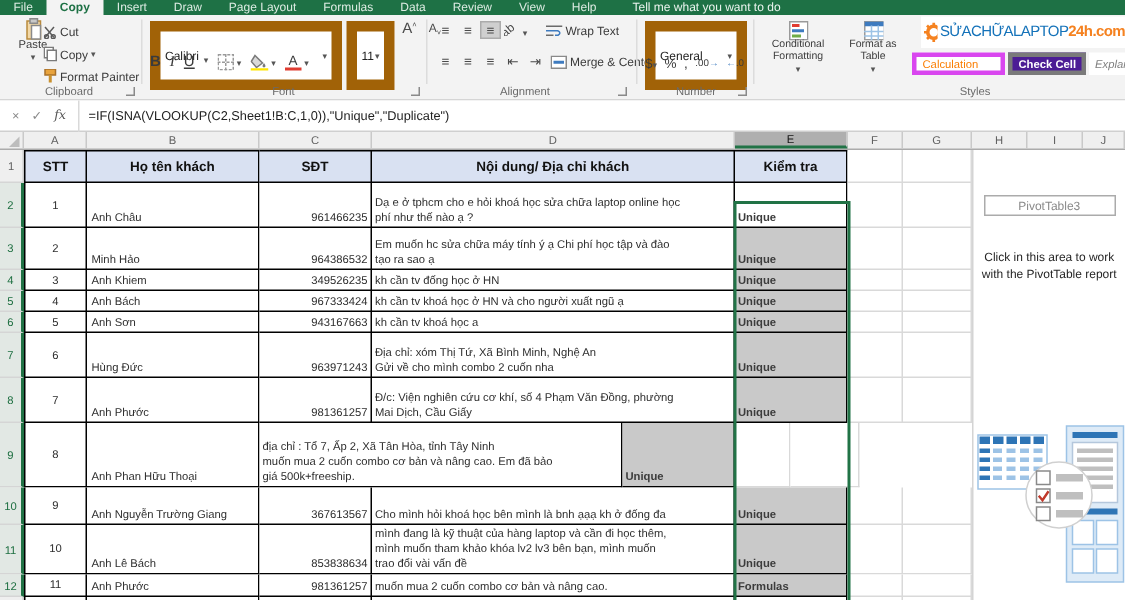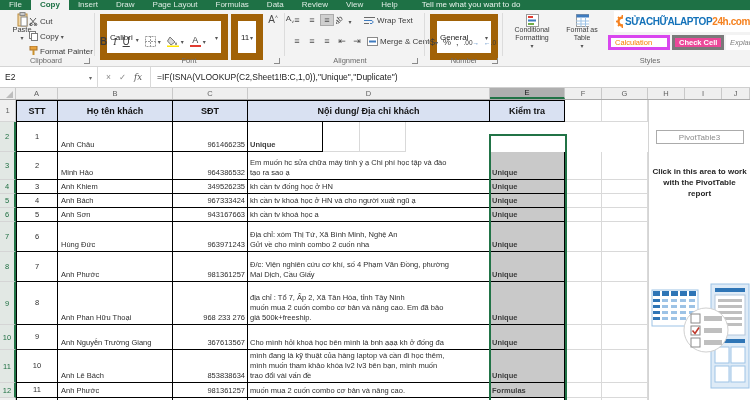--- a/index.html
+++ b/index.html
@@ -21,21 +21,21 @@
   .btn { display:inline-flex; align-items:center; gap:2px; color:#3b3b3b; }
   .arrow { font-size:6px; color:#555; }
   .combo { background:#fff; border:7px solid #a16207; font-size:8px; color:#222; display:flex; align-items:center; justify-content:space-between; padding:16px 3px; height:14px; }
   .bigbtn { position:absolute; display:flex; flex-direction:column; align-items:center; font-size:7.5px; color:#3b3b3b; }
   .iconbox { width:13px; height:12px; display:inline-flex; align-items:center; justify-content:center; }
   .fmt-b { font-weight:bold; } .fmt-i { font-style:italic; } .fmt-u { text-decoration:underline; }
   .alicon { display:inline-block; font-size:9px; color:#4a4a4a; width:14px; text-align:center; padding:0 1px; }
   .alicon.selected { background:#CFCFCF; border:1px solid #ABABAB; }
   .style-cell { height:15px; border:3px solid #d946ef; background:#fff; font-size:7.5px; display:flex; align-items:center; padding:0 4px; white-space:nowrap; overflow:hidden; }
   .logo { position:absolute; top:1px; right:0; width:136px; height:21px; background:#fff; display:flex; align-items:center; gap:2px; padding-left:2px; }
-  .logo .blue { color:#1472B9; font-weight:bold; font-size:10px; letter-spacing:-0.4px; }
+  .logo .blue { color:#1472B9; font-weight:normal; font-size:10px; letter-spacing:-0.4px; }
   .logo .orange { color:#F58220; font-weight:bold; font-size:10px; letter-spacing:-0.4px; }
 
   
   .fbar { position:absolute; top:67px; left:0; width:750px; height:21px; background:#FFF; border-bottom:1px solid #CFCFCF; display:flex; align-items:center; font-size:8.5px; }
   .namebox { width:98px; height:21px; border-right:1px solid #D9D9D9; display:flex; align-items:center; padding:0 5px; color:#222; }
   .namebox .nb-arrow { margin-left:auto; font-size:6px; color:#666; }
   .fbtns { display:flex; align-items:center; gap:8px; padding:0 8px; border-right:1px solid #D9D9D9; height:21px; color:#8a8a8a; }
   .fx { font-family:"DejaVu Serif", serif; font-style:italic; color:#555; }
   .formula { padding-left:6px; color:#222; white-space:nowrap; }
 
@@ -60,21 +60,21 @@
   .cF { width:37px; border-right:1px solid #D9D9D9; border-bottom:1px solid #D9D9D9; }
   .cG { width:46px; border-right:1px solid #D9D9D9; border-bottom:1px solid #D9D9D9; }
   .row.hdr .cell { background:#D9E1F2; font-weight:bold; font-size:9px; color:#111; align-items:center; justify-content:center; border-top:1px solid #000; padding:0; white-space:nowrap; }
   .row.hdr .cF, .row.hdr .cG { background:#fff; border-top:none; }
 
   .selbox { position:absolute; left:489px; top:34px; width:78px; height:276px; border:2px solid #217346; pointer-events:none; }
 
   
   .pivot { position:absolute; left:648px; top:100px; width:102px; height:300px; background:#fff; border-left:1px solid #D4D4D4; }
   .pt-name { margin:30px auto 0; width:88px; height:14px; border:1px solid #ABABAB; color:#8a8a8a; font-size:8px; line-height:13px; text-align:center; overflow:hidden; }
-  .pt-hint { margin-top:22px; padding:0 3px; font-size:8px; line-height:11px; color:#262626; text-align:center; font-weight:bold; }
+  .pt-hint { margin-top:22px; padding:0 3px; font-size:8px; line-height:11px; color:#262626; text-align:center; font-weight:normal; }
   .pt-art { position:absolute; left:0; top:182px; }
 </style>
 </head>
 <body>
 
 <div class="app">
 
   <div class="tabbar">
       <span class="tab">File</span>
       <span class="tab active">Copy</span>
@@ -256,21 +256,21 @@
             <line x1="9.5" y1="3" x2="9.5" y2="13" stroke="#9DC3E6"></line>
             <line x1="0" y1="7" x2="14" y2="7" stroke="#9DC3E6"></line>
             <line x1="0" y1="10" x2="14" y2="10" stroke="#9DC3E6"></line>
           </svg>
         </span>
       <span style="text-align:center; line-height:8px; font-size:7px;">Format as Table</span>
       <span class="arrow">▾</span>
     </div>
     <div style="position:absolute; left:608px; top:25px; display:flex; gap:2px;">
       <span class="style-cell" style="color:#FA7D00; width:62px;">Calculation</span>
-      <span class="style-cell" style="background:#ec4899; color:#fff; font-weight:bold; border-color:#7a7a7a; width:52px;">Check Cell</span>
+      <span class="style-cell" style="background:#4c1d95; color:#fff; font-weight:bold; border-color:#7a7a7a; width:52px;">Check Cell</span>
       <span class="style-cell" style="font-style:italic; color:#7F7F7F; border:none; width:26px;">Explanatory...</span>
     </div>
     <div class="glabel" style="left:560px; width:180px;">Styles</div>
 
     <div class="logo">
       <svg width="13" height="13">
           <circle cx="6.5" cy="6.5" r="4" fill="none" stroke="#F58220" stroke-width="2.4"></circle>
           <g stroke="#F58220" stroke-width="1.8">
             <line x1="6.5" y1="0" x2="6.5" y2="2.5"></line>
             <line x1="6.5" y1="10.5" x2="6.5" y2="13"></line>
@@ -281,24 +281,20 @@
             <line x1="11" y1="2" x2="9.4" y2="3.6"></line>
             <line x1="3.6" y1="9.4" x2="2" y2="11"></line>
           </g>
           <circle cx="6.5" cy="6.5" r="1.6" fill="#fff"></circle>
         </svg>
       <span><span class="blue">SỬACHỮALAPTOP</span><span class="orange">24h.com</span></span>
     </div>
   </div>
 
   <div class="fbar">
-    <div class="namebox">
-        <span>E2</span>
-        <span class="nb-arrow">▾</span>
-      </div>
     <div class="fbtns">
       <span>×</span>
       <span>✓</span>
       <span class="fx">fx</span>
     </div>
     <div class="formula">=IF(ISNA(VLOOKUP(C2,Sheet1!B:C,1,0)),"Unique","Duplicate")</div>
   </div>
 
   <div class="sheet">
     <div class="colhdr">
@@ -324,20 +320,22 @@
           <div class="cell cD">Nội dung/ Địa chỉ khách</div>
           <div class="cell cE">Kiểm tra</div>
           <div class="cell cF"></div>
           <div class="cell cG"></div>
         </div>
         <div class="row" style="height: 30px;">
           <div class="rn sel">2</div>
           <div class="cell cA">1</div>
           <div class="cell cB">Anh Châu</div>
           <div class="cell cC">961466235</div>
+          <div class="cell cD">Dạ e ở tphcm cho e hỏi khoá học sửa chữa laptop online học
+phí như thế nào ạ ?</div>
           <div class="cell cE">Unique</div>
           <div class="cell cF"></div>
           <div class="cell cG"></div>
         </div>
         <div class="row" style="height: 28px;">
           <div class="rn sel">3</div>
           <div class="cell cA">2</div>
           <div class="cell cB">Minh Hảo</div>
           <div class="cell cC">964386532</div>
           <div class="cell cD">Em muốn hc sửa chữa máy tính ý ạ Chi phí học tập và đào
@@ -395,21 +393,20 @@
           <div class="cell cD">Đ/c: Viện nghiên cứu cơ khí, số 4 Phạm Văn Đồng, phường
 Mai Dịch, Cầu Giấy</div>
           <div class="cell cE sel">Unique</div>
           <div class="cell cF"></div>
           <div class="cell cG"></div>
         </div>
         <div class="row" style="height: 43px;">
           <div class="rn sel">9</div>
           <div class="cell cA">8</div>
           <div class="cell cB">Anh Phan Hữu Thoại</div>
-          <div class="cell cC">968 233 276</div>
           <div class="cell cD">địa chỉ : Tổ 7, Ấp 2, Xã Tân Hòa, tỉnh Tây Ninh
 muốn mua 2 cuốn combo cơ bản và nâng cao. Em đã bảo
 giá 500k+freeship.</div>
           <div class="cell cE sel">Unique</div>
           <div class="cell cF"></div>
           <div class="cell cG"></div>
         </div>
         <div class="row" style="height: 25px;">
           <div class="rn sel">10</div>
           <div class="cell cA">9</div>

